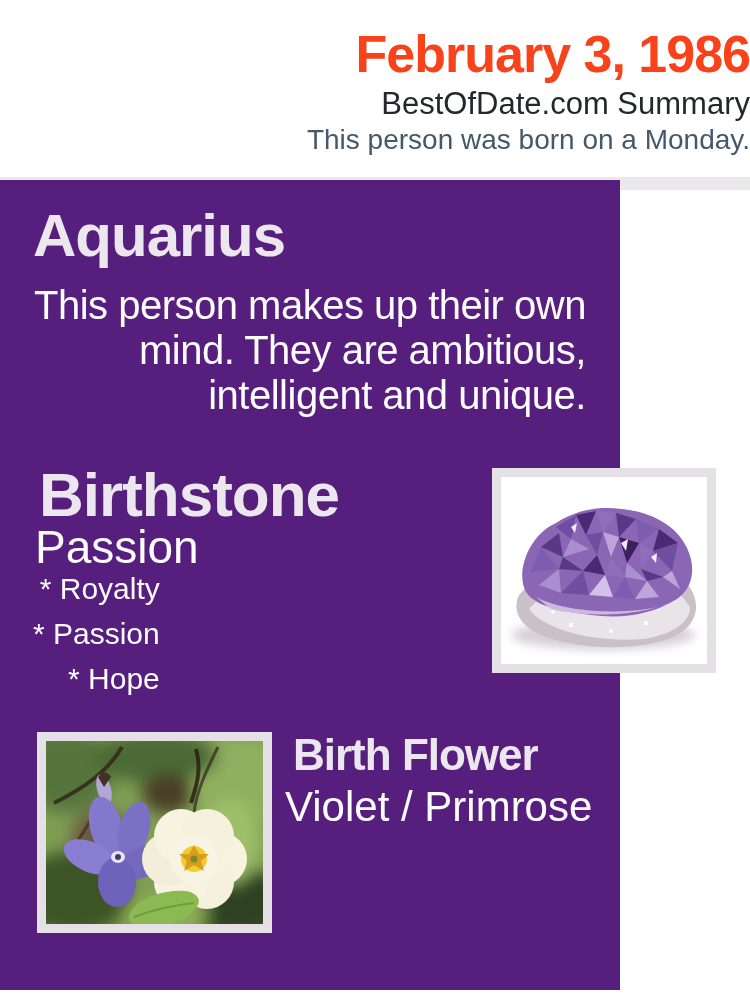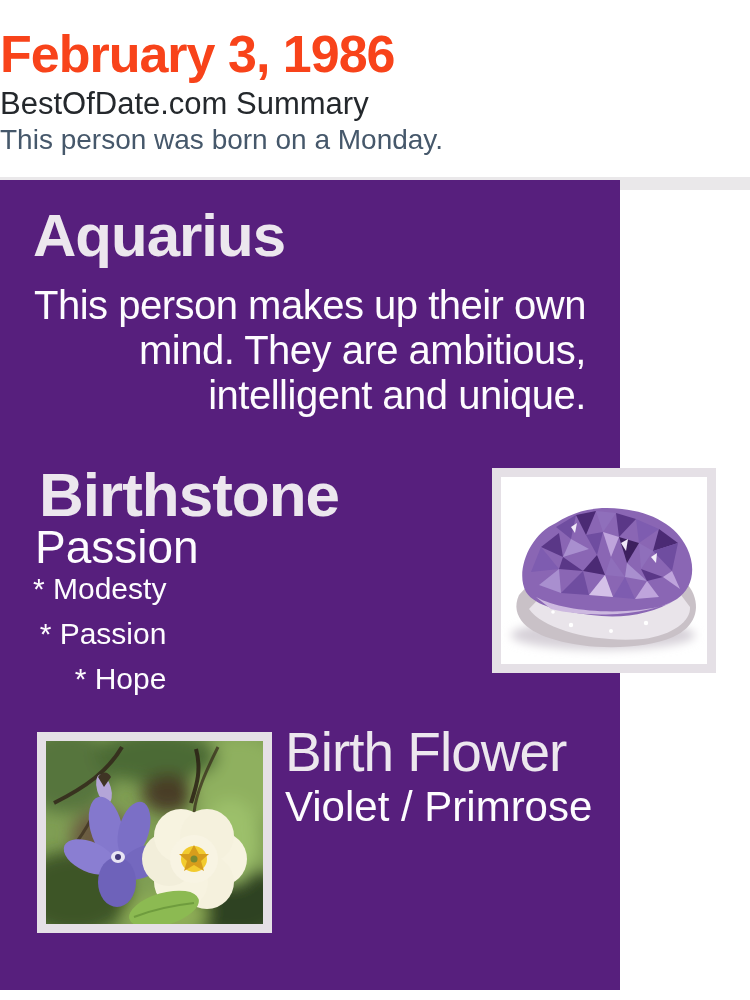--- a/index.html
+++ b/index.html
@@ -1,20 +1,20 @@
 <!DOCTYPE html>
 <html><head>
 <meta charset="utf-8">
 <style>
   html,body { margin:0; padding:0; }
   body { font-family: "Liberation Sans", sans-serif; background:#ffffff; }
   .page { position:relative; width:750px; height:1000px; background:#ffffff; overflow:hidden; }
 
   
-  .header { position:absolute; top:0; left:0; width:750px; height:177px; background:#ffffff; text-align:left; }
+  .header { position:absolute; top:0; left:0; width:750px; height:177px; background:#ffffff; text-align:right; }
   .date-title { position:absolute; top:27px; left:0; width:750px; font-size:52px; line-height:1.05;
                 font-weight:bold; color:#f8431a; letter-spacing:-1px; }
   .subtitle   { position:absolute; top:88px; left:0; width:750px; font-size:31px; line-height:1.05;
                 color:#24282c; }
   .weekday    { position:absolute; top:125px; left:0; width:750px; font-size:28px; line-height:1.05;
                 color:#46586b; }
 
   .divider { position:absolute; top:177px; left:0; width:750px; height:13px; background:#eae8ea; }
 
   
@@ -24,22 +24,22 @@
                   font-weight:bold; color:#ece7ee; letter-spacing:-1px; }
   .zodiac-desc  { position:absolute; left:34px; top:103px; font-size:40px; line-height:45px;
                   color:#fdfcfe; letter-spacing:-0.5px; }
 
   .bs-title   { position:absolute; left:35px; top:280px; margin:4px; font-size:62px; line-height:1;
                 font-weight:bold; color:#ece7ee; letter-spacing:-1px; }
   .bs-name    { position:absolute; left:35px; top:342px; font-size:46px; line-height:1.1; color:#fdfcfe; }
   .bs-traits  { position:absolute; left:33px; top:394px; font-size:30px; }
   .bs-traits > div { line-height:30px; margin-bottom:15px; }
 
-  .fl-title   { position:absolute; left:285px; top:545px; margin:0; font-size:55px; line-height:1;
-                font-weight:normal; color:#ece7ee; letter-spacing:-1px; }
+  .fl-title   { position:absolute; left:285px; top:545px; margin:8px; font-size:44px; line-height:1;
+                font-weight:bold; color:#ece7ee; letter-spacing:-1px; }
   .fl-name    { position:absolute; left:285px; top:604px; font-size:42px; line-height:1.1; color:#fdfcfe; }
   .fl-traits  { position:absolute; left:287px; top:665px; font-size:31px; }
   .fl-traits > div { line-height:31px; margin-bottom:14px; }
 
   
   .photo-frame { position:absolute; background:#e5e0e6; padding:9px; box-sizing:border-box; }
   .photo-frame svg { display:block; background:#ffffff; }
   .amethyst-frame { left:492px; top:288px; width:224px; height:205px; }
   .flower-frame   { left:37px;  top:552px; width:235px; height:201px; }
 </style>
@@ -62,21 +62,21 @@
 
     <div class="zodiac-desc">
         <div>This person makes up their own</div>
         <div>mind. They are ambitious,</div>
         <div>intelligent and unique.</div>
       </div>
 
     <h2 class="bs-title">Birthstone</h2>
     <div class="bs-name">Passion</div>
     <div class="bs-traits">
-        <div>* Modesty</div>
+        <div>* Royalty</div>
         <div>* Passion</div>
         <div>* Hope</div>
       </div>
 
     <div class="photo-frame amethyst-frame">
       <svg width="206" height="187" viewBox="0 0 206 187">
         <defs>
           <filter id="ab" x="-30%" y="-30%" width="160%" height="160%">
               <feGaussianBlur stdDeviation="5"></feGaussianBlur>
             </filter>

